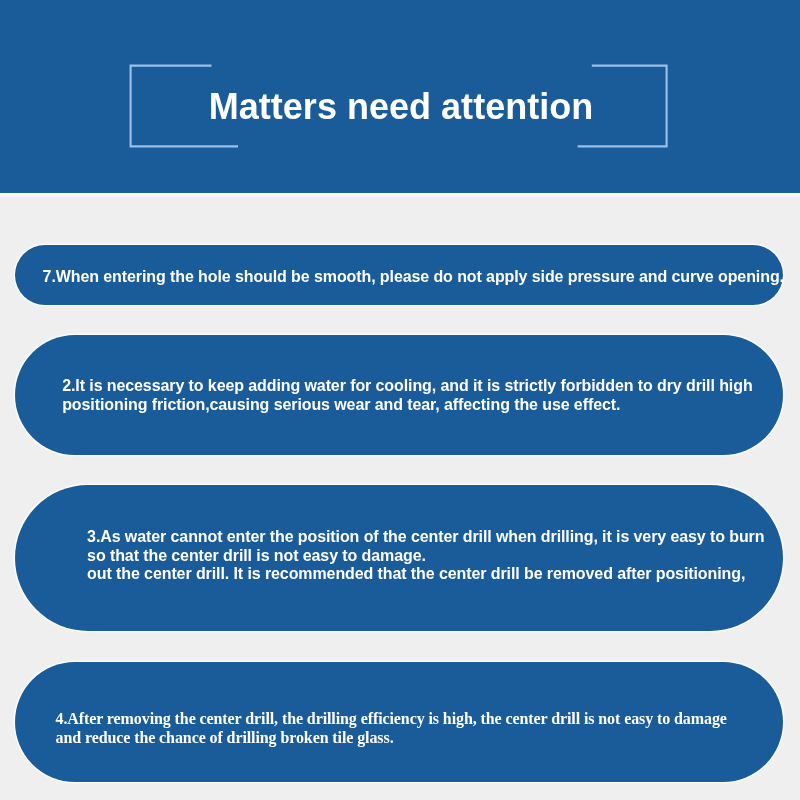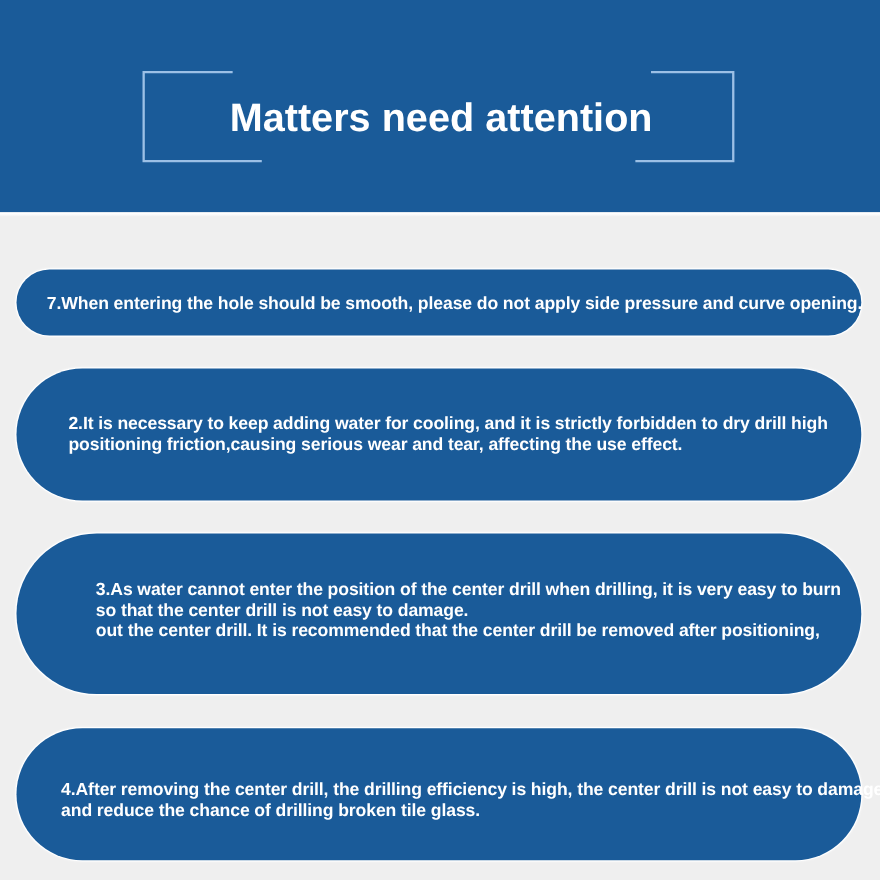--- a/index.html
+++ b/index.html
@@ -61,21 +61,21 @@
     </div>
 
     <div class="pill" style="left: 14.5px; top: 484.9px; width: 768.5px; height: 146.3px;">
       <div class="txt" style="left: 56.6px; top: 43px; margin-left: 16px;">
         <span class="line">3.As water cannot enter the position of the center drill when drilling, it is very easy to burn</span>
         <span class="line">so that the center drill is not easy to damage.</span>
         <span class="line">out the center drill. It is recommended that the center drill be removed after positioning,</span>
       </div>
     </div>
 
-    <div class="pill" style="left: 14.5px; top: 662.4px; width: 768.5px; height: 119.6px;">
+    <div class="pill" style="left: 14.5px; top: 662.4px; width: 768.5px; height: 119.6px; font-family: Liberation Serif, serif;">
       <div class="txt" style="left: 41px; top: 47.6px;">
         <span class="line">4.After removing the center drill, the drilling efficiency is high, the center drill is not easy to damage</span>
         <span class="line">and reduce the chance of drilling broken tile glass.</span>
       </div>
     </div>
 
   </div>
 </div>
 
 </body></html>

